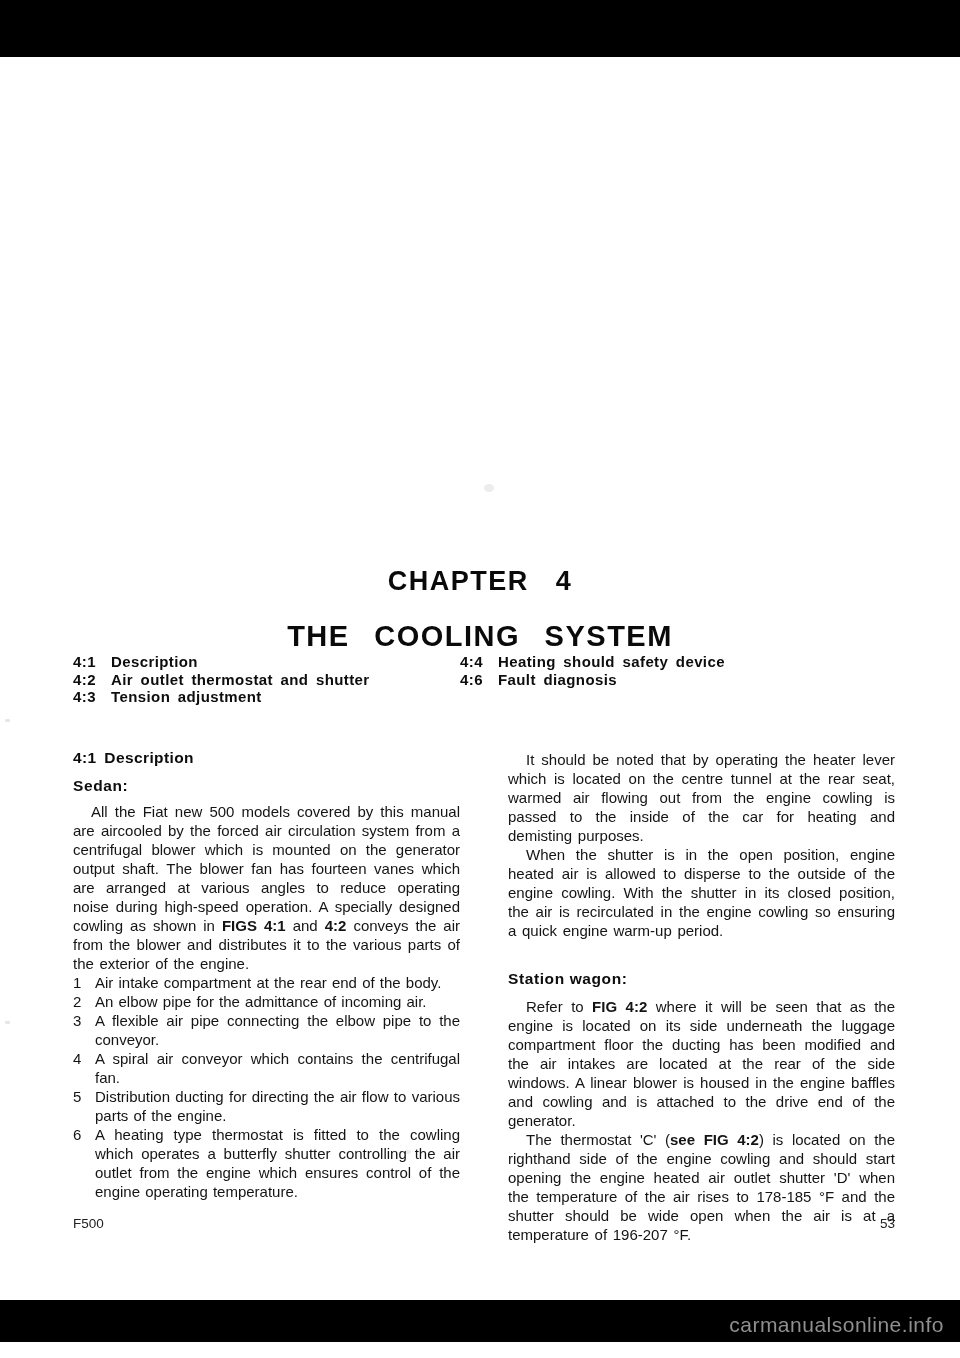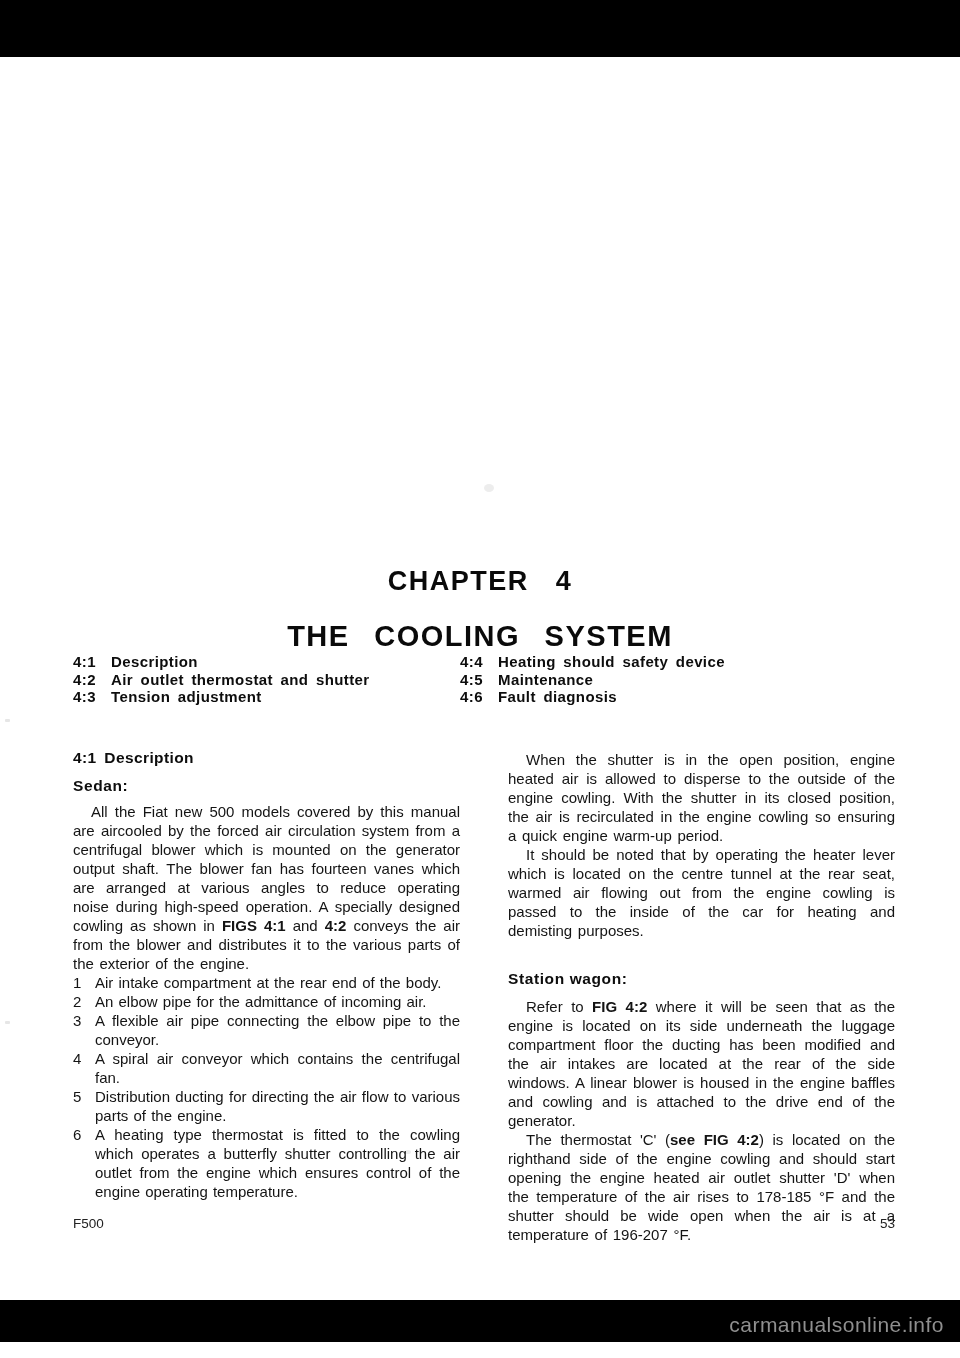--- a/index.html
+++ b/index.html
@@ -149,24 +149,20 @@
         <span class="toc-num">4:3</span>
         <span>Tension adjustment</span>
       </div>
     </div>
     <div class="toc-col">
       <div class="toc-row">
         <span class="toc-num">4:4</span>
         <span>Heating should safety device</span>
       </div>
       <div class="toc-row">
-        <span class="toc-num">4:5</span>
-        <span>Maintenance</span>
-      </div>
-      <div class="toc-row">
         <span class="toc-num">4:6</span>
         <span>Fault diagnosis</span>
       </div>
     </div>
   </div>
 
   <div class="col col-left">
     <div class="section-heading">4:1  Description</div>
     <div class="sub-heading">Sedan:</div>
     <p class="para"><span>All the Fiat new 500 models covered by this manual are aircooled by the forced air circulation system from a centrifugal blower which is mounted on the generator output shaft. The blower fan has fourteen vanes which are arranged at various angles to reduce operating noise during high-speed operation. A specially designed cowling as shown in </span><b>FIGS 4:1</b><span> and </span><b>4:2</b><span> conveys the air from the blower and distributes it to the various parts of the exterior of the engine.</span></p>
@@ -192,22 +188,22 @@
         <span class="list-text">Distribution ducting for directing the air flow to various parts of the engine.</span>
       </div>
       <div class="list-item">
         <span class="list-num">6</span>
         <span class="list-text">A heating type thermostat is fitted to the cowling which operates a butterfly shutter controlling the air outlet from the engine which ensures control of the engine operating temperature.</span>
       </div>
     </div>
   </div>
 
   <div class="col col-right">
+    <p class="para">It should be noted that by operating the heater lever which is located on the centre tunnel at the rear seat, warmed air flowing out from the engine cowling is passed to the inside of the car for heating and demisting purposes.</p>
     <p class="para">When the shutter is in the open position, engine heated air is allowed to disperse to the outside of the engine cowling. With the shutter in its closed position, the air is recirculated in the engine cowling so ensuring a quick engine warm-up period.</p>
-    <p class="para">It should be noted that by operating the heater lever which is located on the centre tunnel at the rear seat, warmed air flowing out from the engine cowling is passed to the inside of the car for heating and demisting purposes.</p>
     <div class="sub-heading sw-heading">Station wagon:</div>
     <p class="para"><span>Refer to </span><b>FIG 4:2</b><span> where it will be seen that as the engine is located on its side underneath the luggage compartment floor the ducting has been modified and the air intakes are located at the rear of the side windows. A linear blower is housed in the engine baffles and cowling and is attached to the drive end of the generator.</span></p>
     <p class="para"><span>The thermostat 'C' (</span><b>see FIG 4:2</b><span>) is located on the righthand side of the engine cowling and should start opening the engine heated air outlet shutter 'D' when the temperature of the air rises to 178-185 °F and the shutter should be wide open when the air is at a temperature of 196-207 °F.</span></p>
   </div>
 
   <div class="footer">
     <span>F500</span>
     <span>53</span>
   </div>
 

